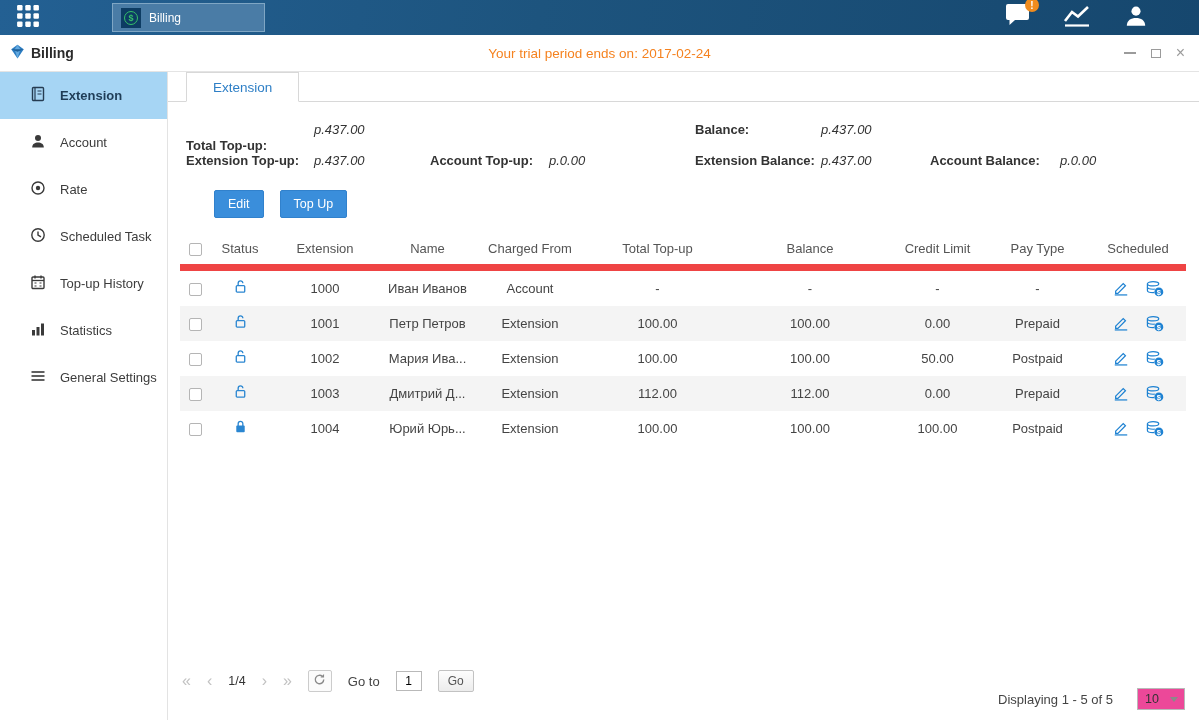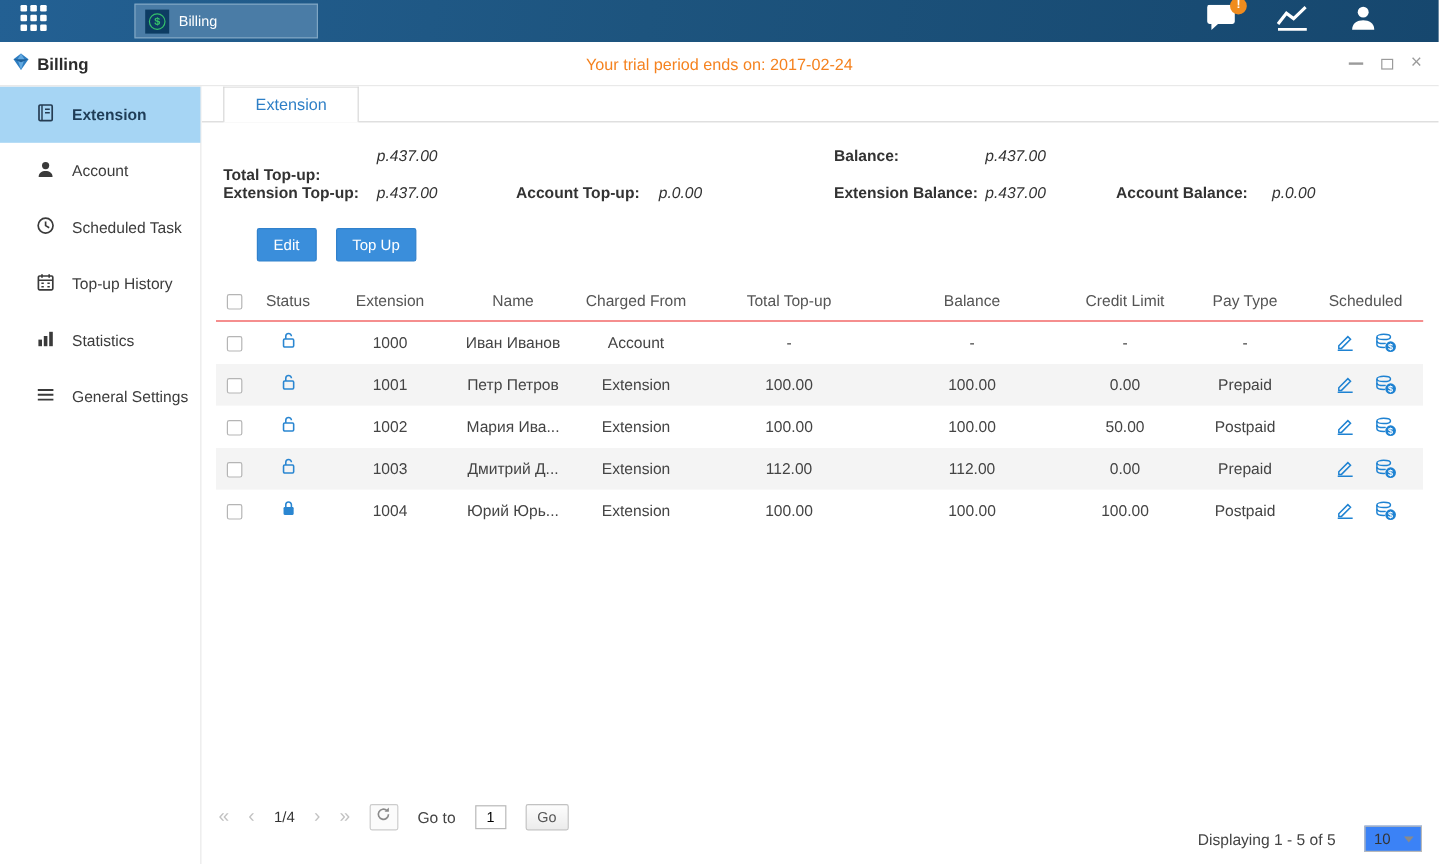--- a/index.html
+++ b/index.html
@@ -55,21 +55,21 @@
 
   
   .actions { margin:8px 0 0 18px; display:flex; gap:16px;padding-left:28px; }
   .btn-blue { background:#3a8edb; color:#fff; border:1px solid #3181cc; border-radius:2px;
     font-size:12.5px; padding:6px 13px; cursor:pointer; font-family:inherit; }
 
   
   .table-wrap { margin:16px 14px 0 12px; }
   table { width:100%; border-collapse:collapse; table-layout:fixed; }
   th { height:33px; font-weight:normal; font-size:13px; color:#555; text-align:center;
-    border-bottom:1px solid #ef4444; }
+    border-bottom:7px solid #ef4444; }
   tbody tr:first-child td { border-top:1px solid #f0b462; }
   td { height:35px; font-size:13px; color:#444; text-align:center; overflow:hidden;
     white-space:nowrap; text-overflow:ellipsis; }
   tbody tr:nth-child(even) { background:#f4f4f4; }
   .cb { width:13px; height:13px; border:1px solid #b5b5b5; border-radius:2px; background:#fff;
     display:inline-block; vertical-align:middle; cursor:pointer; }
   .op-cell { display:flex; justify-content:center; align-items:center; gap:16px; height:35px; }
   .icon-btn { display:inline-flex; cursor:pointer; }
   .status-wrap .lock-locked { display:none; }
   .status-wrap .lock-unlocked { display:inline-flex; }
@@ -83,21 +83,21 @@
   .page-ind { color:#333; font-size:12.5px; }
   .refresh-btn { width:24px; height:22px; border:1px solid #ccc; border-radius:2px; background:#fbfbfb;
     display:flex; align-items:center; justify-content:center; cursor:pointer; }
   .goto-label { color:#444; font-size:13px; }
   .goto-input { width:26px; height:20px; border:1px solid #b9b9b9; font-size:12px; text-align:center;
     font-family:inherit; }
   .go-btn { padding:3px 9px; border:1px solid #c2c2c2; border-radius:2px;
     background:linear-gradient(#fdfdfd,#ececec); font-size:12px; color:#555; cursor:pointer; font-family:inherit; }
   .pag-right { display:flex; align-items:center; gap:24px;margin-top:36px; }
   .displaying { color:#444; font-size:13px; }
-  .page-size { width:48px; height:22px; border:1px solid #b9b9b9; background:#3b82f6; display:flex;
+  .page-size { width:48px; height:22px; border:1px solid #b9b9b9; background:#ec4899; display:flex;
     align-items:center; cursor:pointer; position:relative; }
   .page-size .val { font-size:12.5px; color:#333; padding-left:7px; }
   .page-size .caret { position:absolute; right:6px; width:0; height:0;
     border-left:4px solid transparent; border-right:4px solid transparent; border-top:5px solid #8a8a8a; }
 </style>
 </head>
 <body>
 
 <div class="topbar">
   <div class="apps-btn">
@@ -182,20 +182,29 @@
       <span>Extension</span>
     </div>
     <div class="side-item">
       <span>
         <svg width="16" height="16" viewBox="0 0 16 16" fill="#3a3a3a">
             <circle cx="8" cy="5" r="3"></circle>
             <path d="M2.2 14.5 c0-3.4 2.7-4.9 5.8-4.9 s5.8 1.5 5.8 4.9 z"></path>
           </svg>
       </span>
       <span>Account</span>
+    </div>
+    <div class="side-item">
+      <span>
+        <svg width="16" height="16" viewBox="0 0 16 16">
+            <circle cx="8" cy="8" r="6" fill="none" stroke="#3a3a3a" stroke-width="1.4"></circle>
+            <circle cx="8" cy="8" r="2.2" fill="#3a3a3a"></circle>
+          </svg>
+      </span>
+      <span>Rate</span>
     </div>
     <div class="side-item">
       <span>
         <svg width="16" height="16" viewBox="0 0 16 16">
             <circle cx="8" cy="8" r="6.2" fill="none" stroke="#3a3a3a" stroke-width="1.4"></circle>
             <path d="M8 4.5 V8 l3 1.8" fill="none" stroke="#3a3a3a" stroke-width="1.4"></path>
           </svg>
       </span>
       <span>Scheduled Task</span>
     </div>

